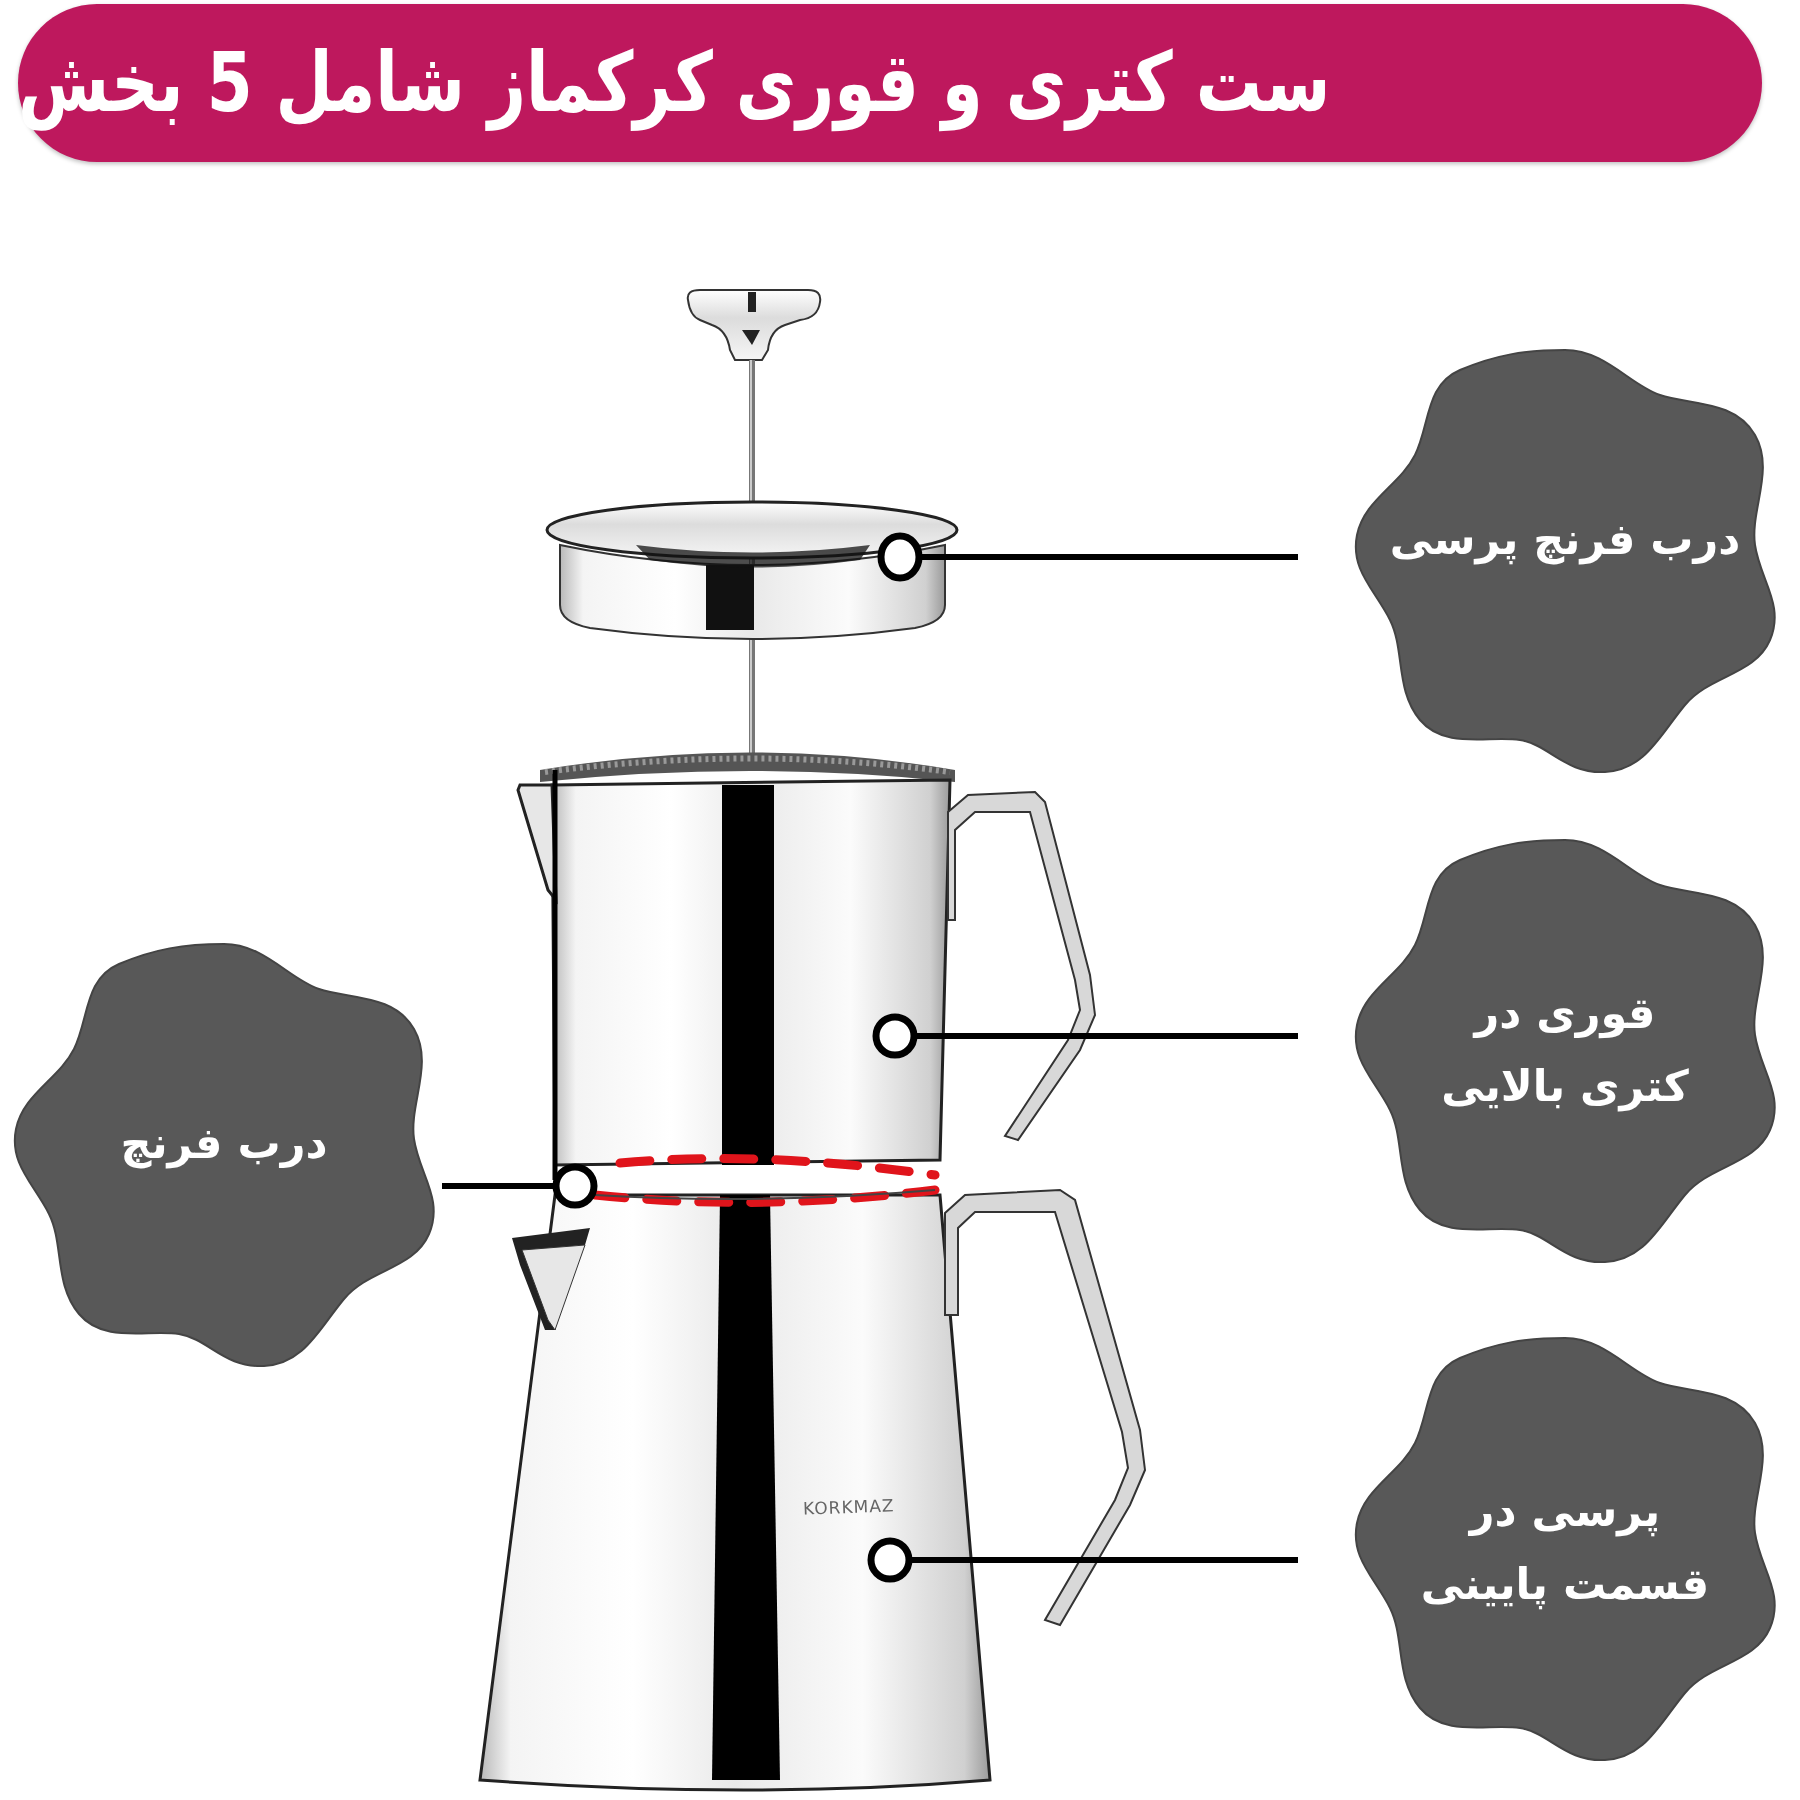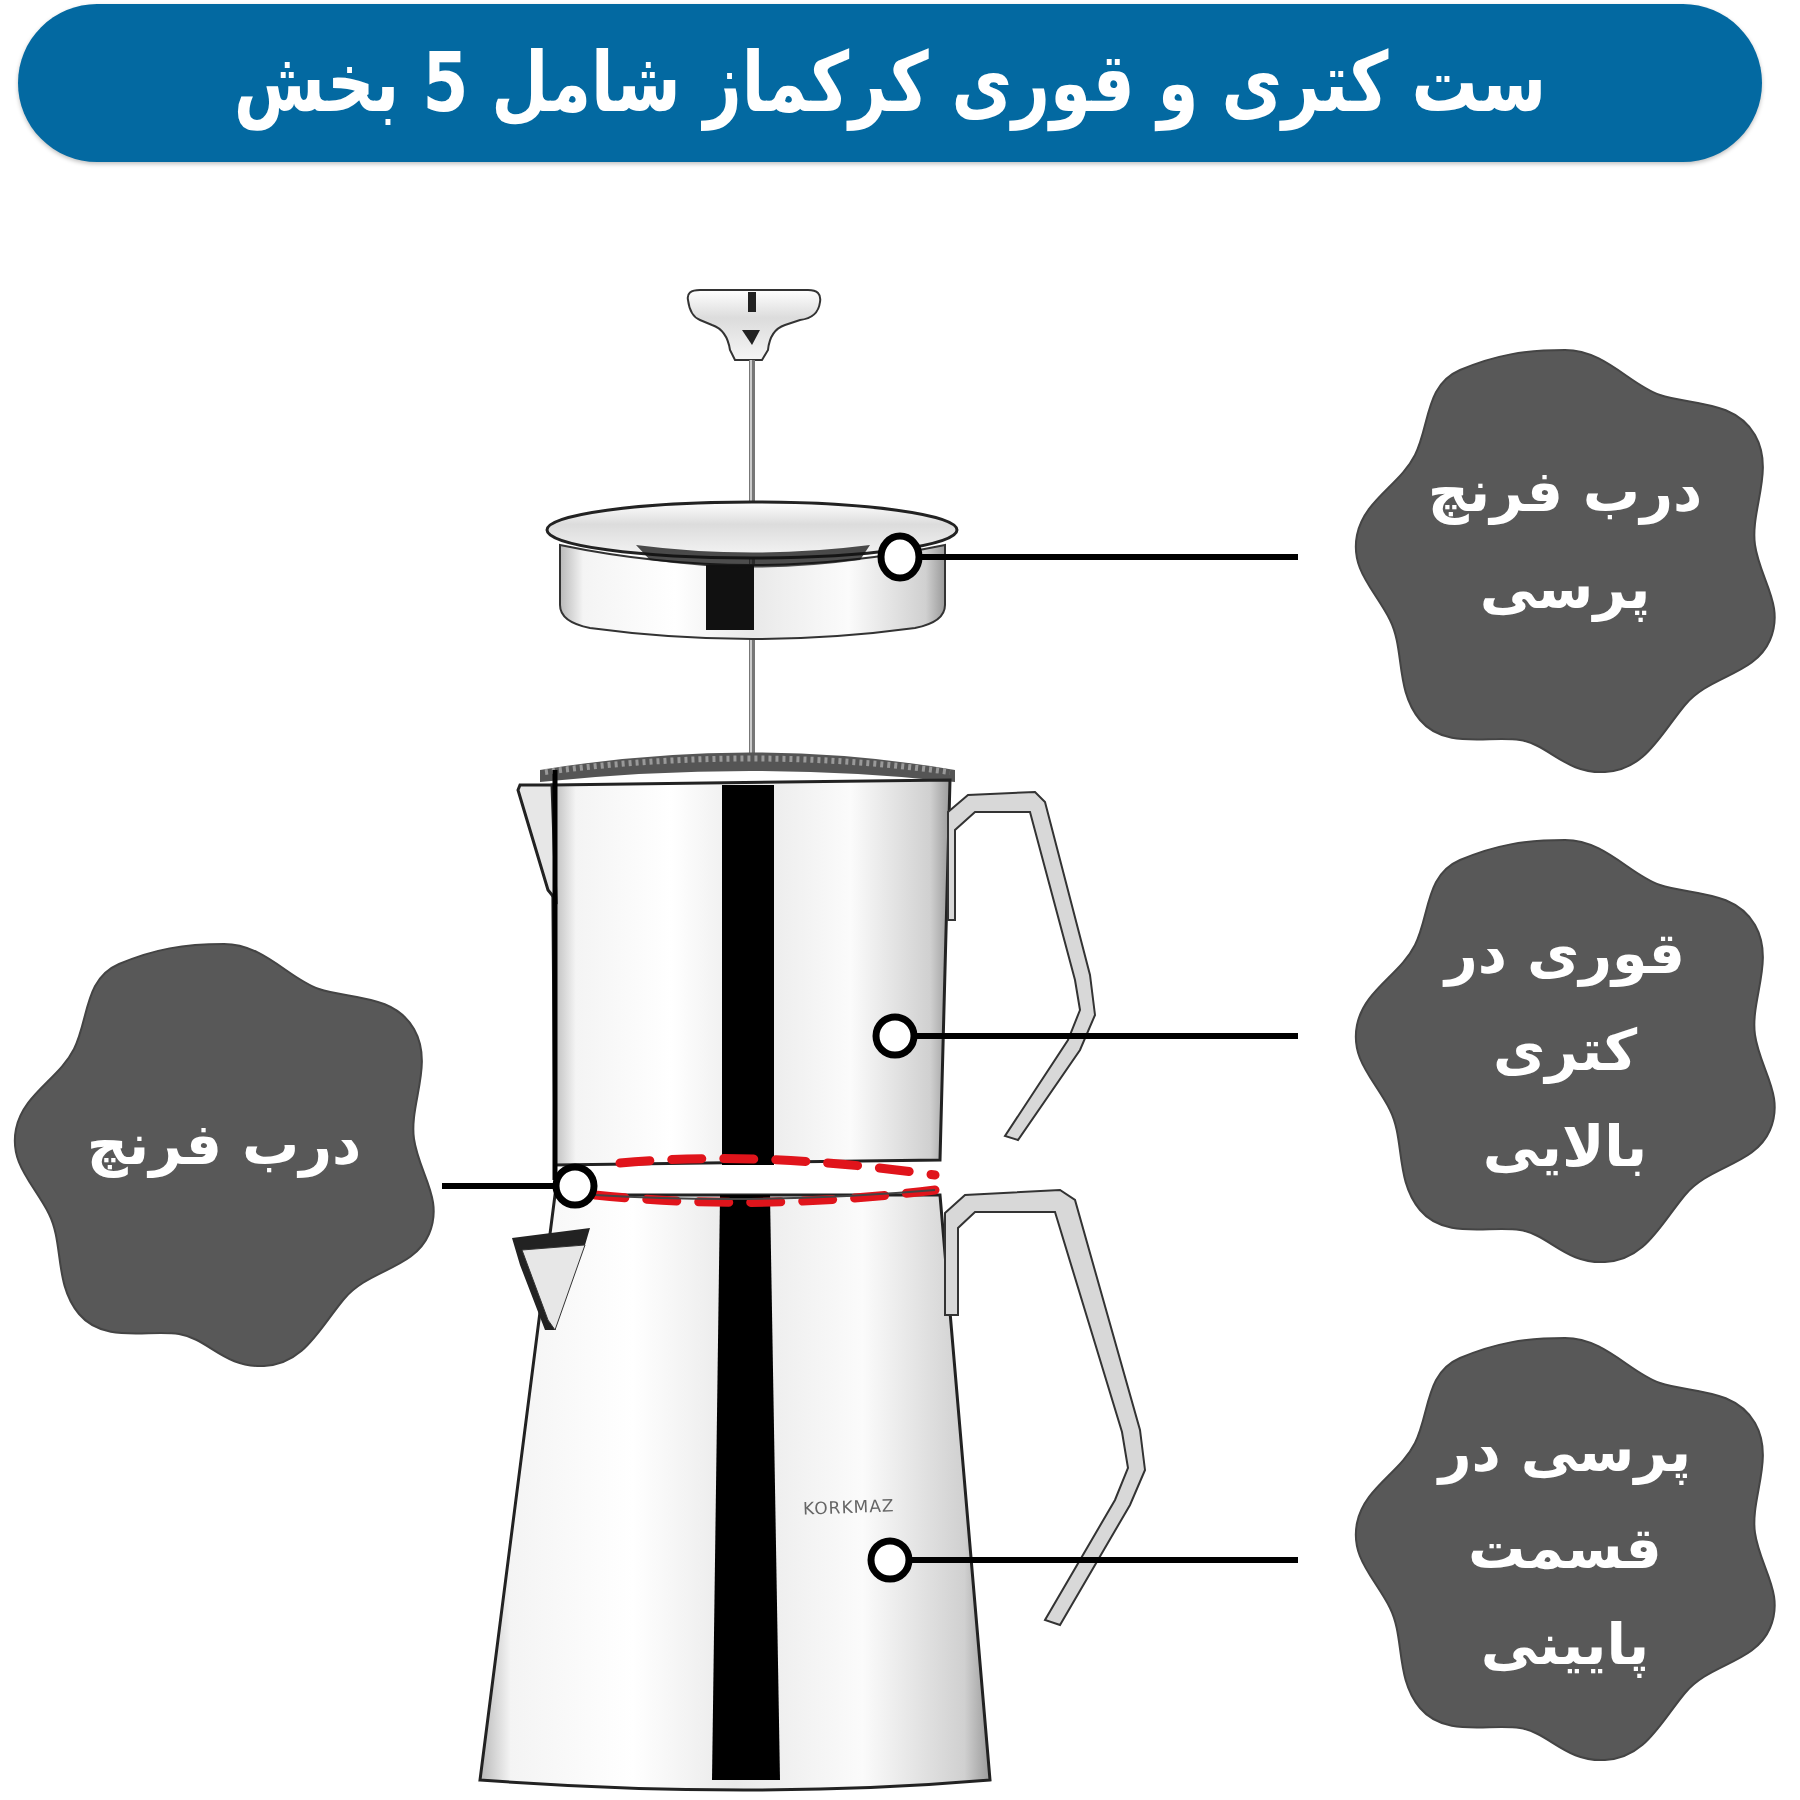--- a/index.html
+++ b/index.html
@@ -1,33 +1,33 @@
 <!DOCTYPE html>
 <html><head>
 <meta charset="utf-8">
 <style>
   html, body { margin: 0; padding: 0; background: #ffffff; }
   body { width: 1800px; height: 1800px; position: relative; overflow: hidden;
          font-family: "DejaVu Sans", "Liberation Sans", sans-serif; }
   .title-bar {
     position: absolute; left: 18px; top: 4px; width: 1744px; height: 158px;
-    background: #0369a1; border-radius: 80px;
+    background: #be185d; border-radius: 80px;
     box-shadow: 0 2px 4px rgba(0,0,0,0.25);
-    display: flex; align-items: center; justify-content: center;
+    display: flex; align-items: center; justify-content: flex-start;
   }
   .title-text {
     color: #ffffff; font-size: 66px; font-weight: bold; direction: rtl;
     letter-spacing: -1px; line-height: 1; transform: scaleY(1.25);
   }
   .badge { position: absolute; width: 440px; height: 440px; }
   .badge svg { position: absolute; left: 0; top: 0; width: 100%; height: 100%; }
   .badge-label {
     position: absolute; left: 0; top: 0; width: 100%; height: 100%;
     display: flex; align-items: center; justify-content: center; text-align: center;
-    color: #ffffff; font-weight: bold; font-size: 57px; line-height: 1.7;
+    color: #ffffff; font-weight: bold; font-size: 43px; line-height: 1.7;
     direction: rtl; padding: 0 40px; box-sizing: border-box;
   }
   .product { position: absolute; left: 0; top: 0; width: 1800px; height: 1800px; }
   .brand-mark {
     position: absolute; left: 803px; top: 1497px; font-size: 17px; color: #666;
     font-family: "DejaVu Sans", sans-serif; letter-spacing: 1px; transform: rotate(-2deg);
   }
 </style>
 </head>
 <body>

